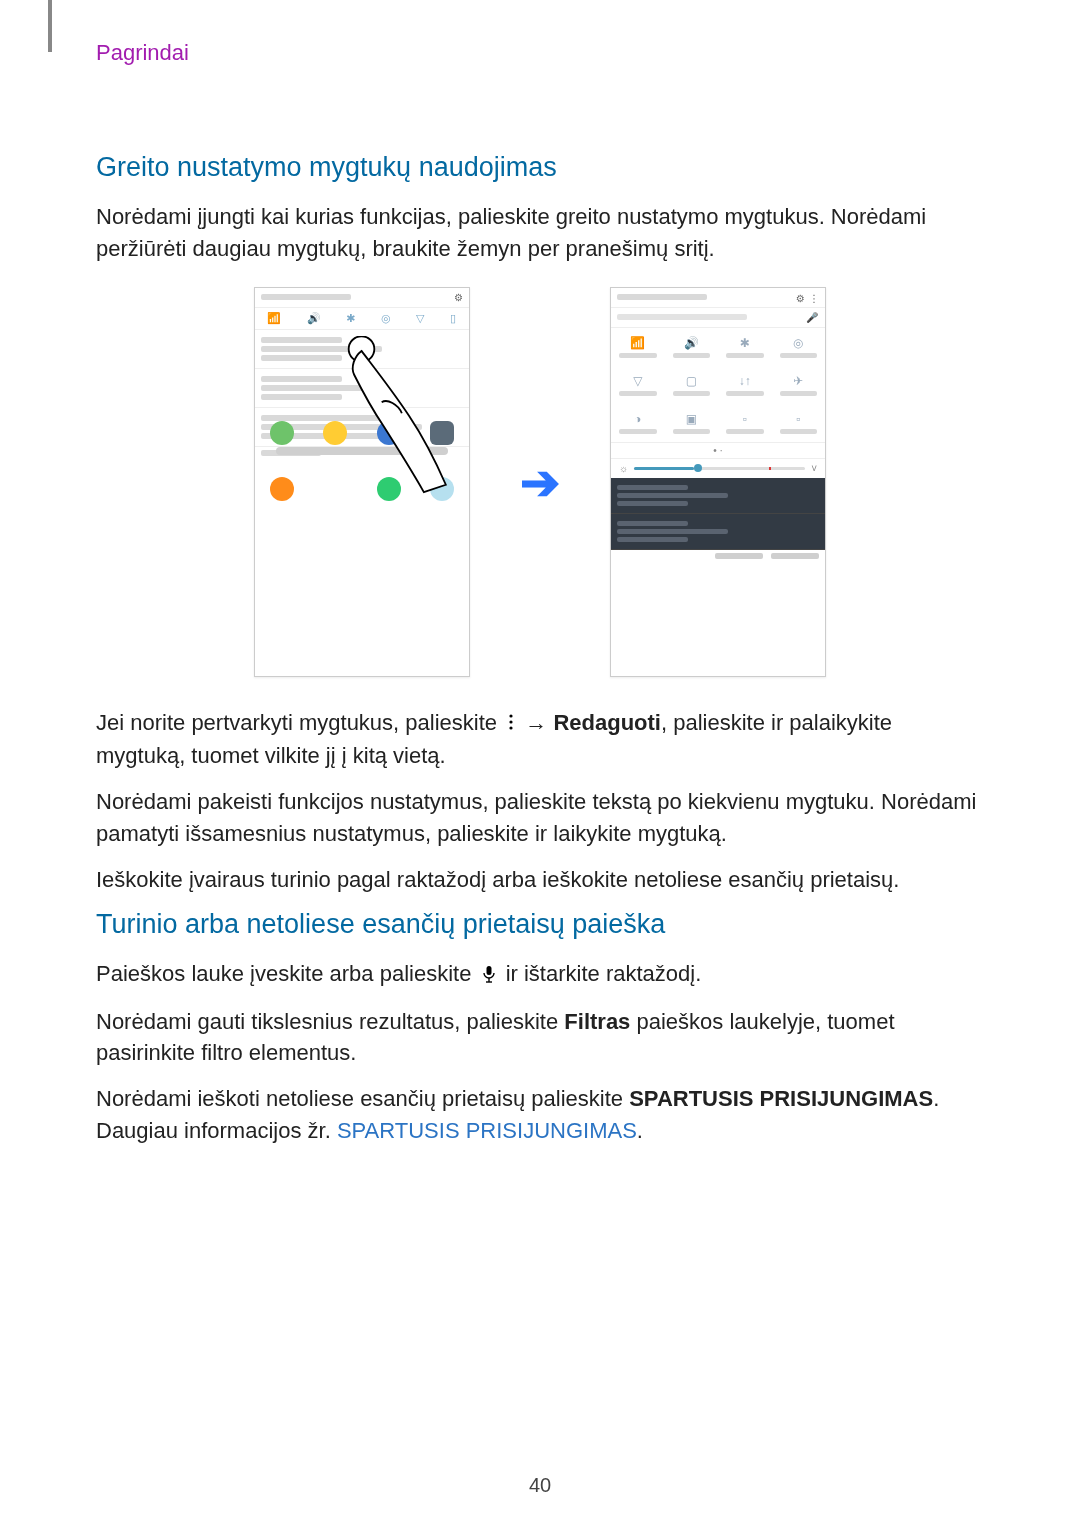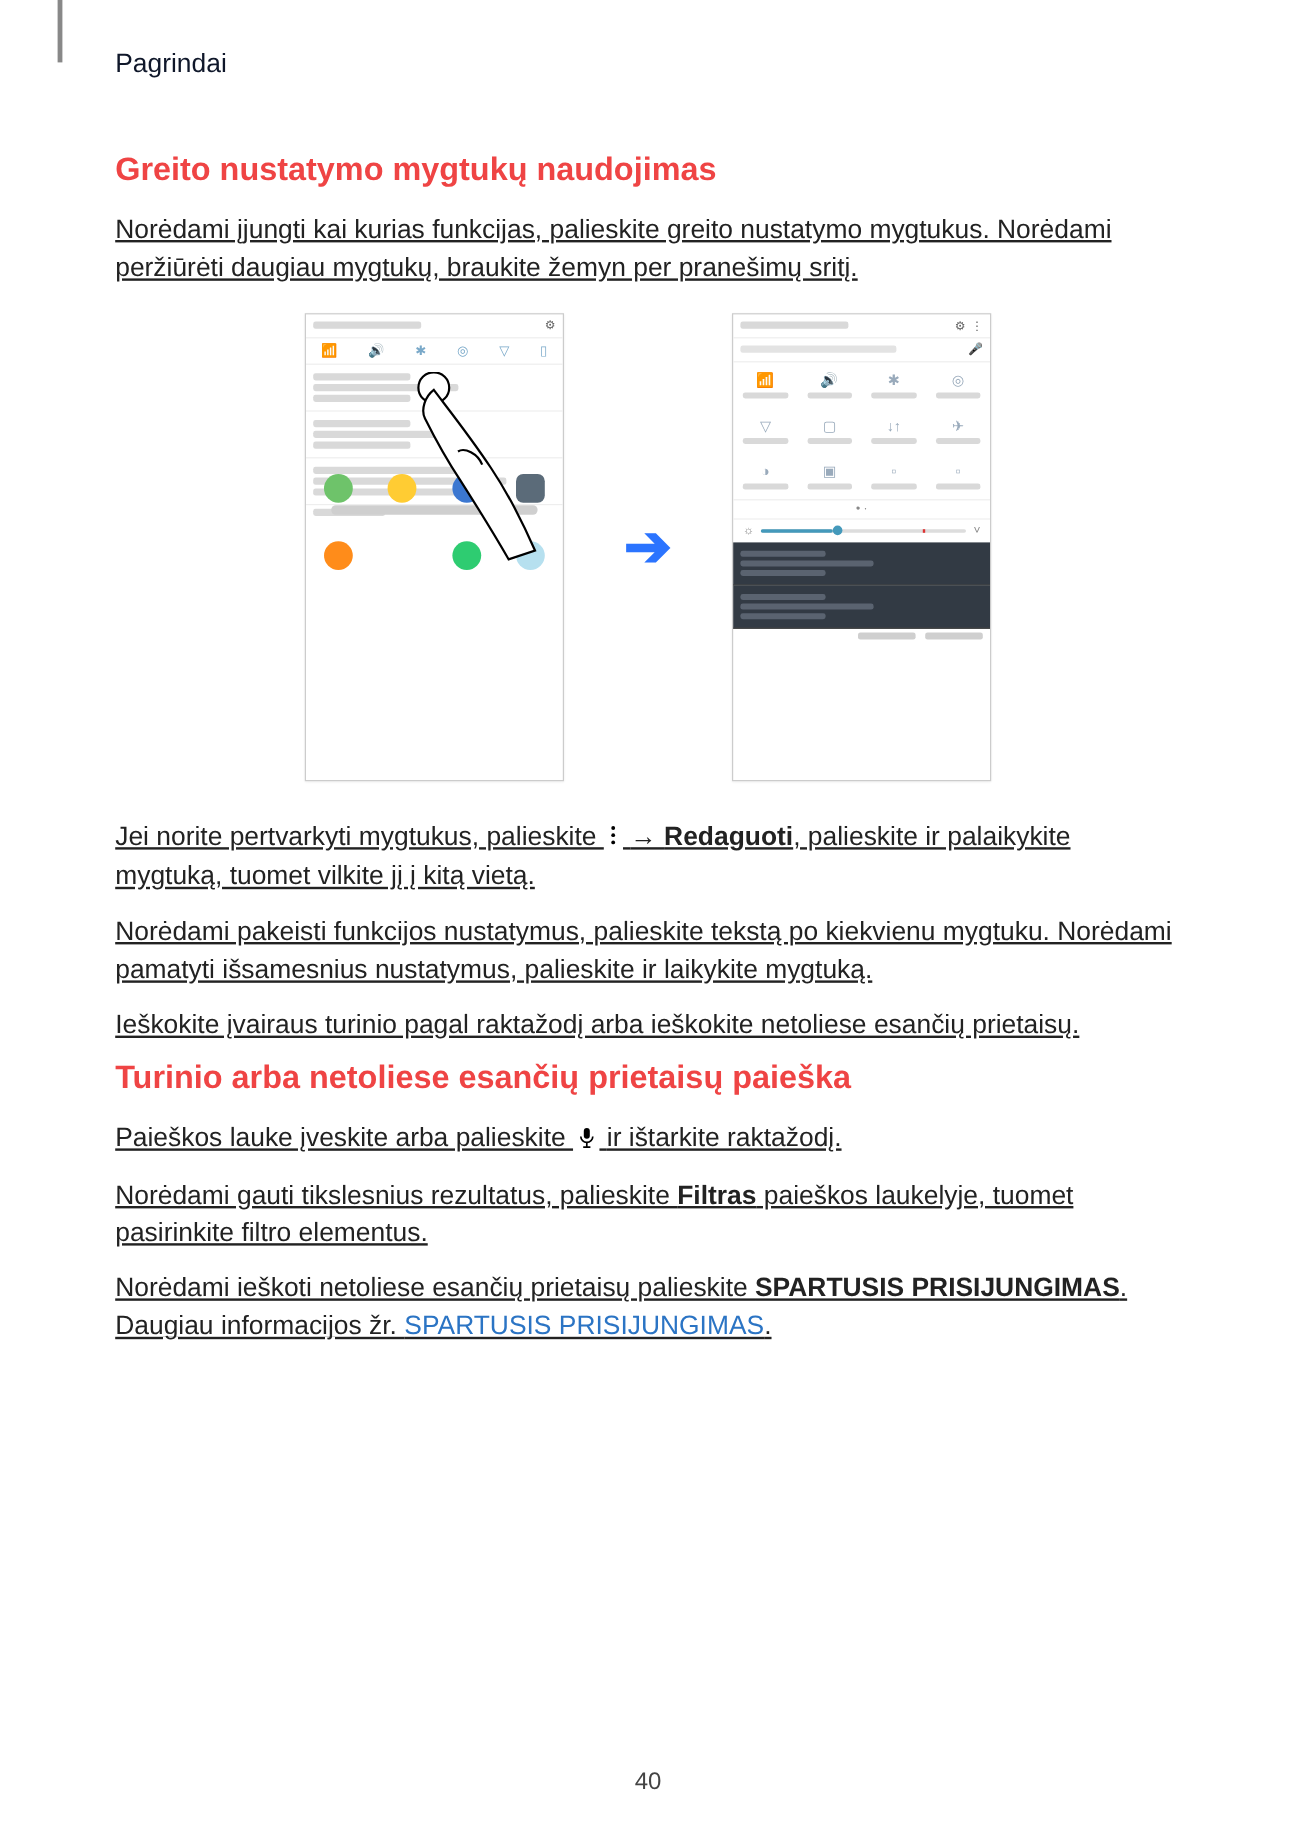--- a/index.html
+++ b/index.html
@@ -1,21 +1,21 @@
 <!DOCTYPE html>
 <html><head>
 <meta charset="utf-8">
 <style>
   * { box-sizing: border-box; margin: 0; padding: 0; }
   html, body { width: 1080px; height: 1527px; background: #fff; font-family: Arial, Helvetica, sans-serif; color: #222; }
   .page { position: relative; width: 1080px; height: 1527px; padding: 30px 96px 40px 96px; }
   .tab-marker { position: absolute; left: 48px; top: 0; width: 4px; height: 52px; background: #888; }
-  .header { color: #0f172a; font-size: 22px; margin-top: 10px; margin-bottom: 60px; }
-  .h3 { font-size: 27px; font-weight: 700; color: #ef4444; margin-bottom: 18px; }
-  .p { font-size: 22px; line-height: 1.45; color: #222; margin-bottom: 14px; text-decoration: underline; }
+  .header { color: #a21caf; font-size: 22px; margin-top: 10px; margin-bottom: 86px; }
+  .h3 { font-size: 27px; font-weight: 400; color: #0369a1; margin-bottom: 18px; }
+  .p { font-size: 22px; line-height: 1.45; color: #222; margin-bottom: 14px; }
   .figure-row { display: flex; align-items: center; justify-content: center; gap: 50px; margin: 22px 0 30px 0; }
   .arrow { color: #2b74ff; font-size: 48px; font-weight: 700; }
   .screenshot { width: 216px; background: #fff; border: 1px solid #ccc; box-shadow: 0 1px 2px rgba(0,0,0,.08); position: relative; }
   .ss-a { height: 390px; }
   .ss-b { height: 390px; }
   .ss-status { height: 20px; border-bottom: 1px solid #eee; display:flex; align-items:center; justify-content:space-between; padding:0 6px; }
   .blur { background:#d9d9d9; border-radius:2px; height:6px; }
   .icon-gear-sm { font-size:10px; color:#666; }
   .ss-qs-row { display:flex; justify-content:space-around; align-items:center; height:22px; border-bottom:1px solid #eee; }
   .qs-ic { font-size:11px; color:#7aa9c9; }

